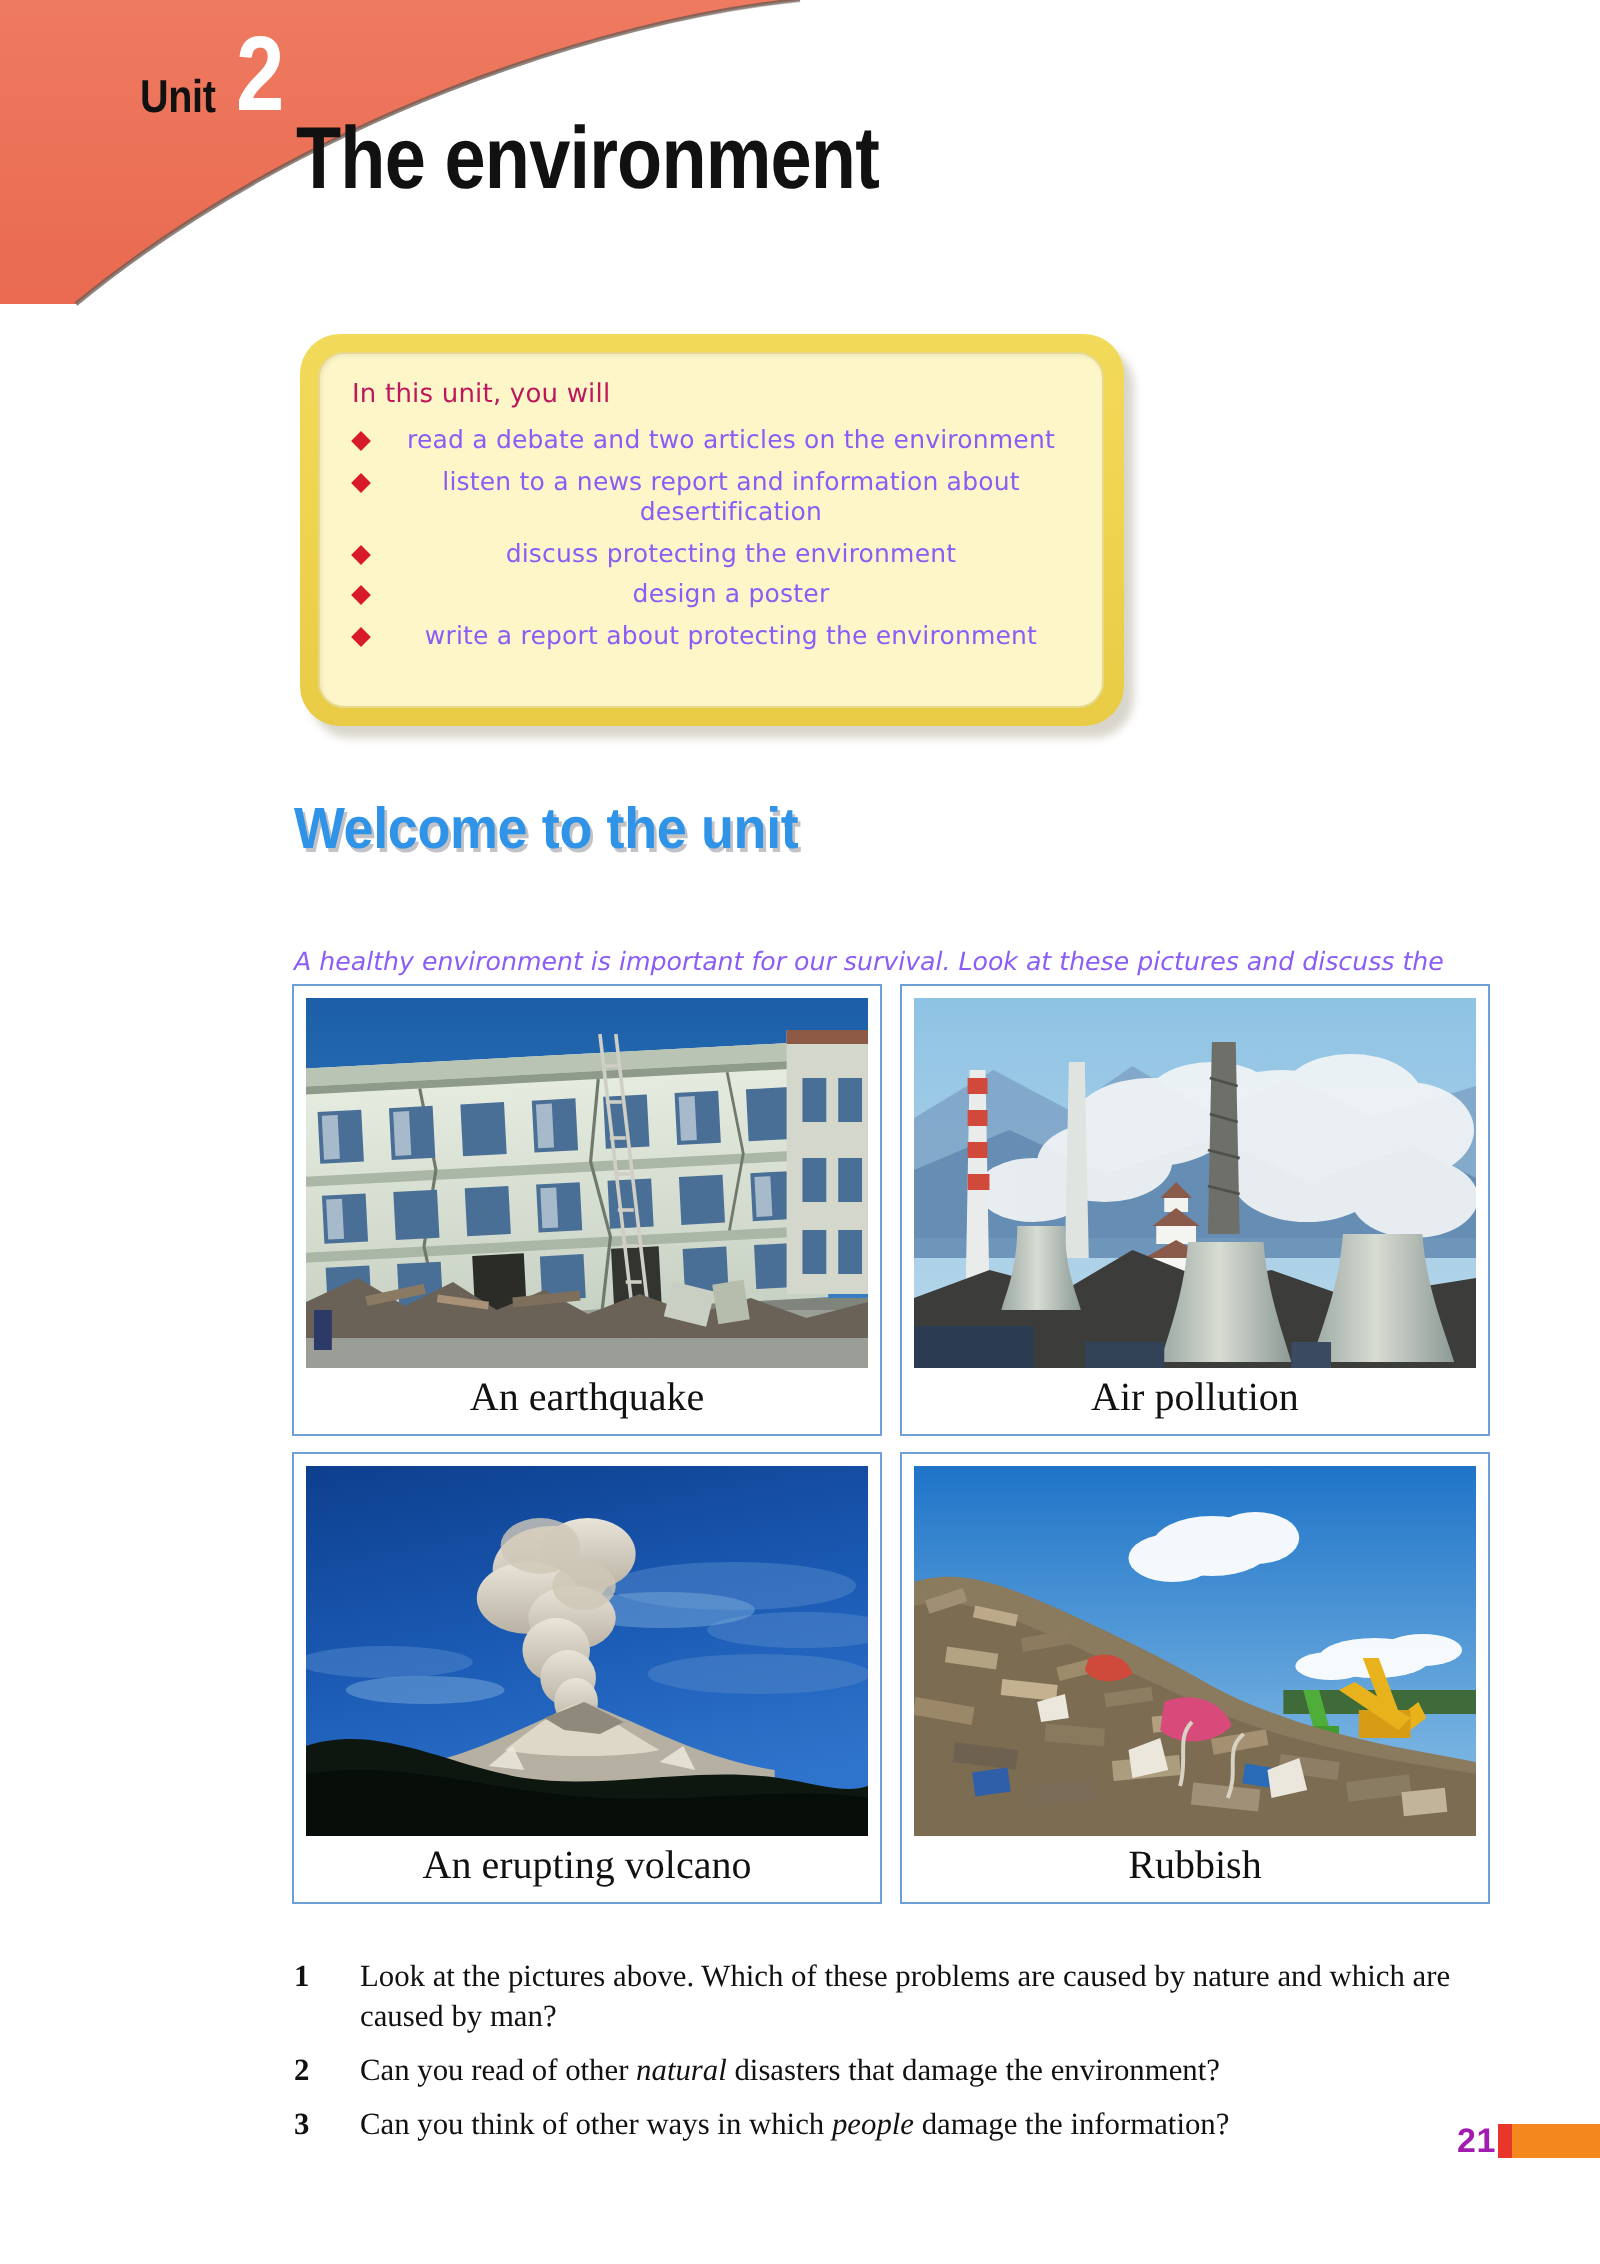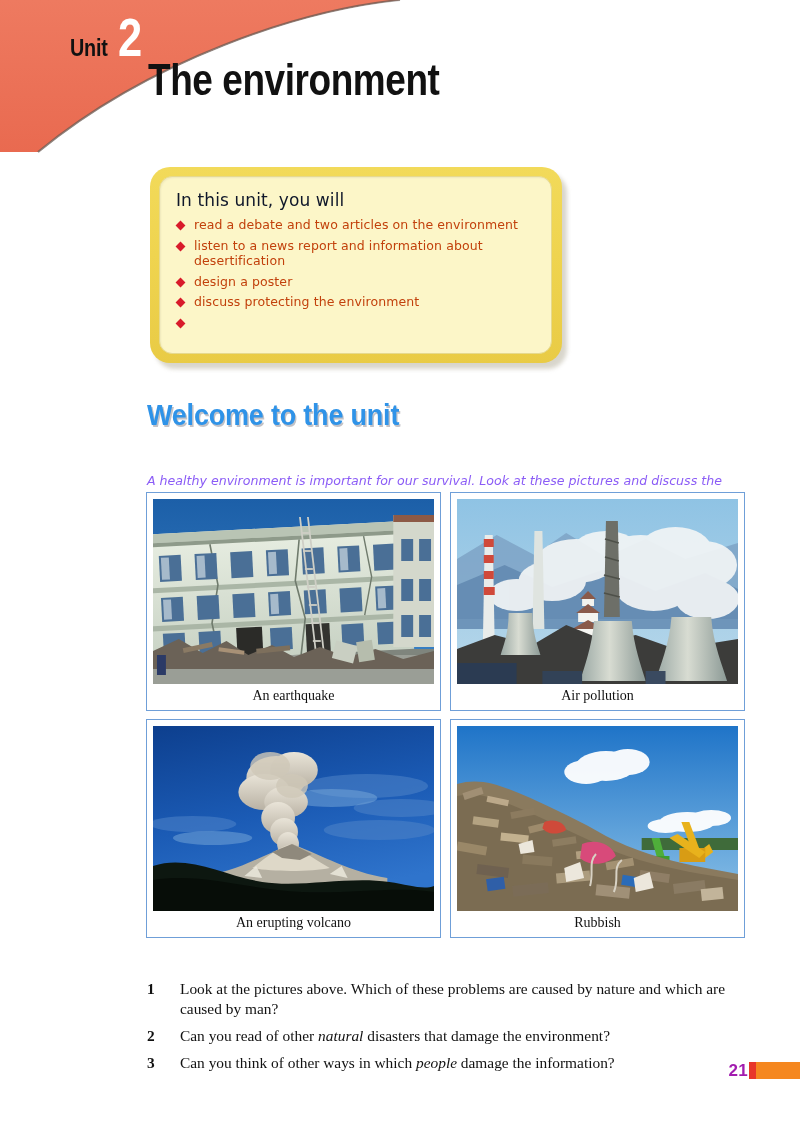--- a/index.html
+++ b/index.html
@@ -89,35 +89,36 @@
     width: 100%; height: 100%;
     box-sizing: border-box;
     background: #fcf6c8;
     border-radius: 13px;
     border: 1px solid #e6d98e;
     padding: 12px 14px 10px 14px;
     box-shadow: inset 1px 1px 2px rgba(0,0,0,0.06);
   }
   .obj-intro {
     font-family: "DejaVu Sans", sans-serif;
-    font-size: 17px;
-    color: #0f172a;
+    font-size: 13px;
+    color: #be185d;
     margin: 1px 0 7px 2px;
     letter-spacing: 0.1px;
   }
   .obj-list { list-style: none; margin: 0; padding: 0; }
   .obj-item {
     position: relative;
     padding-left: 20px;
     margin-bottom: 5px;
     font-family: "DejaVu Sans", sans-serif;
     font-size: 12.5px;
     line-height: 15.5px;
-    color: #c2410c;
+    color: #8b5cf6;
     letter-spacing: 0.1px;
+    text-align: center;
   }
   .obj-bullet {
     position: absolute;
     left: 3px; top: 5px;
     width: 7px; height: 7px;
     background: #d81b2a;
     transform: rotate(45deg);
   }
 
   
@@ -162,21 +163,21 @@
   }
   .pic-frame {
     width: 100%;
     height: 185px;
     overflow: hidden;
     position: relative;
     background: #2a4a6a;
   }
   .pic-caption {
     font-family: "Liberation Serif", serif;
-    font-size: 14px;
+    font-size: 20px;
     text-align: center;
     color: #111;
     padding: 4px 0 6px 0;
     background: #fff;
   }
 
   
   .questions {
     position: absolute;
     left: 147px; top: 979px;
@@ -252,28 +253,29 @@
         <li class="obj-item">
           <span class="obj-bullet"></span>
           <span>read a debate and two articles on the environment</span>
         </li>
         <li class="obj-item">
           <span class="obj-bullet"></span>
           <span>listen to a news report and information about desertification</span>
         </li>
         <li class="obj-item">
           <span class="obj-bullet"></span>
+          <span>discuss protecting the environment</span>
+        </li>
+        <li class="obj-item">
+          <span class="obj-bullet"></span>
           <span>design a poster</span>
         </li>
         <li class="obj-item">
           <span class="obj-bullet"></span>
-          <span>discuss protecting the environment</span>
-        </li>
-        <li class="obj-item">
-          <span class="obj-bullet"></span>
+          <span>write a report about protecting the environment</span>
         </li>
       </ul>
     </div>
   </div>
 </div>
 
 <div class="welcome">Welcome to the unit</div>
 <div class="intro-text">A healthy environment is important for our survival. Look at these pictures and discuss the questions below with a partner.</div>
 
 <div class="pic-grid">

